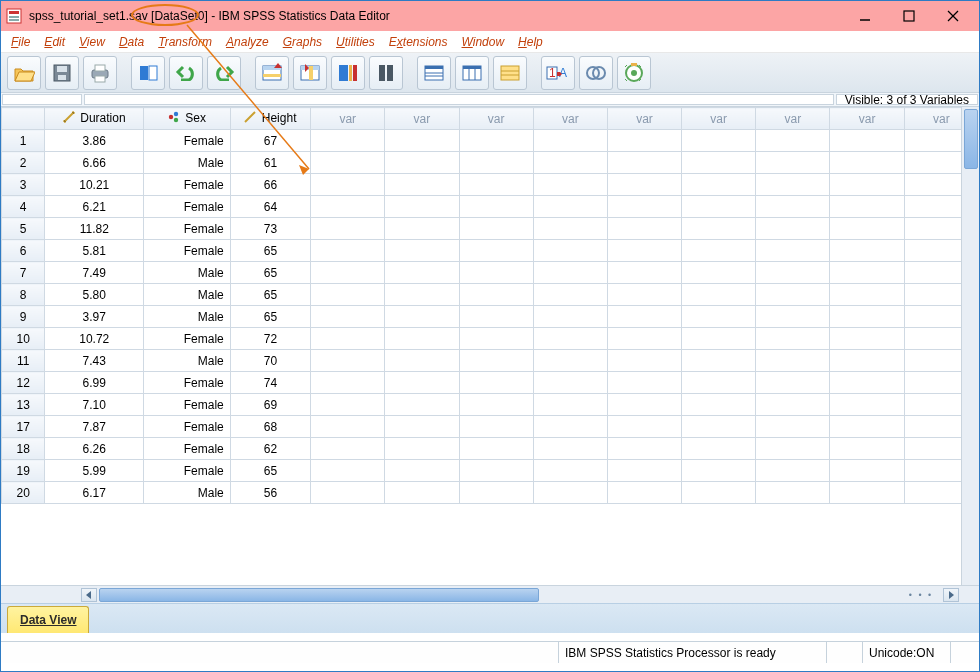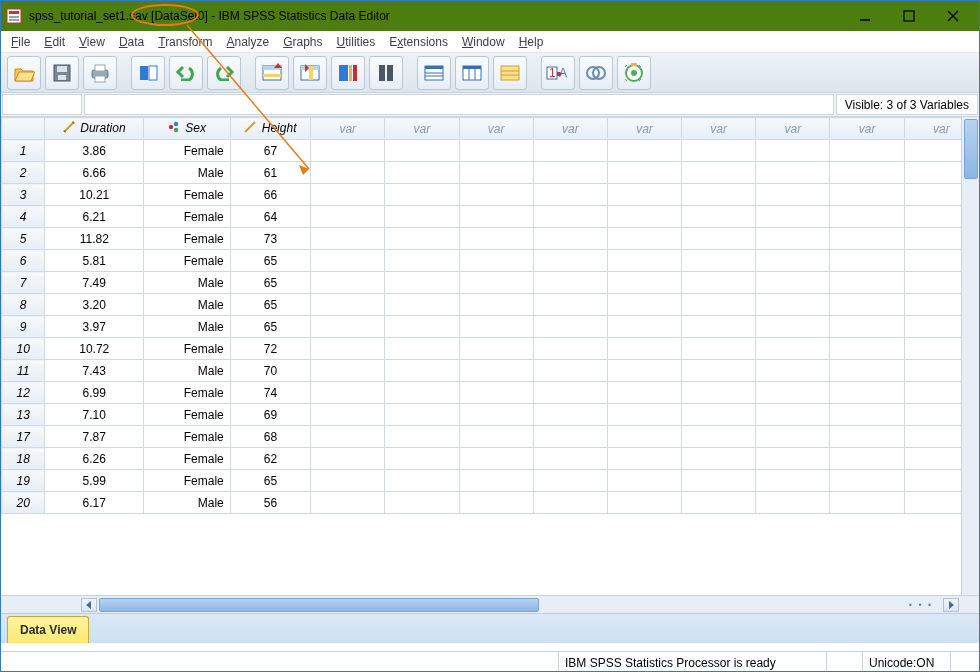--- a/index.html
+++ b/index.html
@@ -1,64 +1,64 @@
 <!DOCTYPE html>
 <html><head>
 <meta charset="utf-8">
 <style>
   * { box-sizing: border-box; margin: 0; padding: 0; font-family: Arial, sans-serif; font-size: 12px; }
   body { width: 980px; height: 672px; background: #fff; position: relative; overflow: hidden; border: 1px solid #2e7bc4; }
 
   
-  .title-bar { height: 30px; background: #4d7c0f; display: flex; align-items: center; padding: 0 4px; }
+  .title-bar { height: 30px; background: #fca5a5; display: flex; align-items: center; padding: 0 4px; }
   .title-icon { width: 18px; height: 18px; margin-right: 6px; display: inline-flex; align-items: center; justify-content: center; }
   .title-text { flex: 1; color: #000; font-size: 12px; }
   .win-btns { display: flex; gap: 0; }
   .win-btn { width: 44px; height: 30px; display: flex; align-items: center; justify-content: center; color: #000; cursor: pointer; }
 
   
   .menu-bar { height: 22px; background: #fff; display: flex; align-items: center; padding-left: 10px; gap: 14px; border-bottom: 1px solid #e8e8e8; }
-  .menu-item { color: #404040; cursor: pointer; position: relative; }
+  .menu-item { color: #c2410c; cursor: pointer; position: relative; font-style: italic; }
   .menu-item u { text-decoration: underline; }
 
   
   .toolbar { height: 40px; background: linear-gradient(#eef2f6,#dde6ee); border-bottom: 1px solid #c9d4de; display: flex; align-items: center; padding: 2px 6px; gap: 4px; }
   .tool-btn { width: 34px; height: 34px; border: 1px solid #b9c6d3; border-radius: 3px; background: linear-gradient(#fafcfe,#e6eef5); display:flex; align-items:center; justify-content:center; cursor:pointer; }
   .tool-sep { width: 6px; }
 
   
-  .header-strip { height: 24px; background: linear-gradient(#f0f5fa,#f0f5fa); border-bottom: 1px solid #c9d4de; display:flex; align-items:stretch; }
+  .header-strip { height: 14px; background: linear-gradient(#f0f5fa,#f0f5fa); border-bottom: 1px solid #c9d4de; display:flex; align-items:stretch; }
   .header-strip .filler { flex:1; background:#fff; border:1px solid #c9d4de; margin:1px; }
   .visible-box { padding: 2px 8px; border:1px solid #c9d4de; background:#fff; margin:1px; display:flex; align-items:center; }
 
   
   .grid-wrap { position: relative; height: 478px; background:#fff; overflow:hidden; }
   table.data { border-collapse: collapse; width: 100%; }
   table.data th, table.data td { border: 1px solid #cfd9e3; height: 22px; padding: 0 6px; color:#000; background:#fff; }
-  table.data th { background: linear-gradient(#f6f9fc,#e7eef6); font-weight: normal; text-align:center; position: relative; font-style: italic; }
+  table.data th { background: linear-gradient(#f6f9fc,#e7eef6); font-weight: normal; text-align:center; position: relative; }
   table.data th.corner { width: 42px; background:linear-gradient(#f6f9fc,#e7eef6); }
   table.data th.rownum { width: 42px; text-align:center; background:linear-gradient(#f6f9fc,#e7eef6); }
   table.data th.colh { width: 76px; }
   table.data td.num { text-align: center; }
   table.data td.txt { text-align: right; }
   table.data td.empty { background:#fff; }
   .col-icon { display:inline-block; vertical-align:middle; margin-right:2px; }
   .vscroll { position:absolute; right:0; top:0; bottom:0; width:18px; background:#e8eef5; border-left:1px solid #c9d4de; }
   .vscroll .vthumb { position:absolute; left:2px; top:2px; width:14px; height:60px; background:linear-gradient(#b9d3f0,#8ab6e6); border:1px solid #7aa6d6; border-radius:2px; }
 
   .hscroll-area { height: 18px; background:#e8eef5; border-top:1px solid #c9d4de; display:flex; align-items:center; }
   .hscroll-area .harrow { width:16px; height:14px; background:linear-gradient(#f0f5fa,#dbe6f0); border:1px solid #b0c3d6; margin:0 2px; display:flex; align-items:center; justify-content:center; }
   .hscroll-area .htrack { flex:1; height:14px; background:#e8eef5; position:relative; }
   .hscroll-area .hthumb { position:absolute; left:0; top:0; height:14px; width:440px; background:linear-gradient(#b9d3f0,#8ab6e6); border:1px solid #7aa6d6; border-radius:2px; }
   .hscroll-area .dots { width:40px; text-align:center; color:#6b86a0; font-size:9px; letter-spacing:2px; }
 
   
   .view-tabs { height: 30px; background: linear-gradient(#dbe8f4,#cde0f0); border-top:1px solid #b8cfe4; display:flex; align-items:flex-end; padding-left:6px; }
   .vtab { padding: 6px 12px; border:1px solid #9cb9d5; border-bottom:none; background:linear-gradient(#e8f0f8,#d6e5f2); color:#1f4f83; cursor:pointer; border-radius:3px 3px 0 0; margin-right:2px; font-weight:bold; }
-  .vtab.active { background:linear-gradient(#fff3a0,#ffe873); color:#2b2b2b; border-color:#caa93a; }
+  .vtab.active { background:linear-gradient(#fff3a0,#ffe873); color:#2b2b2b; border-color:#caa93a;text-decoration:underline; }
 
   
   .status-bar { height: 22px; background:#fefefe; border-top:1px solid #c6d2dc; display:flex; align-items:center;margin-top:8px; }
   .status-cell { border-right:1px solid #c6d2dc; height:100%; display:flex; align-items:center; padding:0 6px; }
   .status-spacer { flex:1; border-right:1px solid #c6d2dc; height:100%; }
 
   
   .annot { position:absolute; pointer-events:none; }
   .circle-annot { left:130px; top:3px; width:68px; height:22px; border:2px solid #e67a17; border-radius:50%/50%; }
   .arrow-svg { position:absolute; left:158px; top:18px; width:180px; height:170px; }
@@ -382,21 +382,21 @@
           <td class="empty"></td>
           <td class="empty"></td>
           <td class="empty"></td>
           <td class="empty"></td>
           <td class="empty"></td>
           <td class="empty"></td>
           <td class="empty"></td>
         </tr>
         <tr>
           <th class="rownum">8</th>
-          <td class="num">3.20</td>
+          <td class="num">5.80</td>
           <td class="txt">Male</td>
           <td class="num">65</td>
           <td class="empty"></td>
           <td class="empty"></td>
           <td class="empty"></td>
           <td class="empty"></td>
           <td class="empty"></td>
           <td class="empty"></td>
           <td class="empty"></td>
           <td class="empty"></td>

